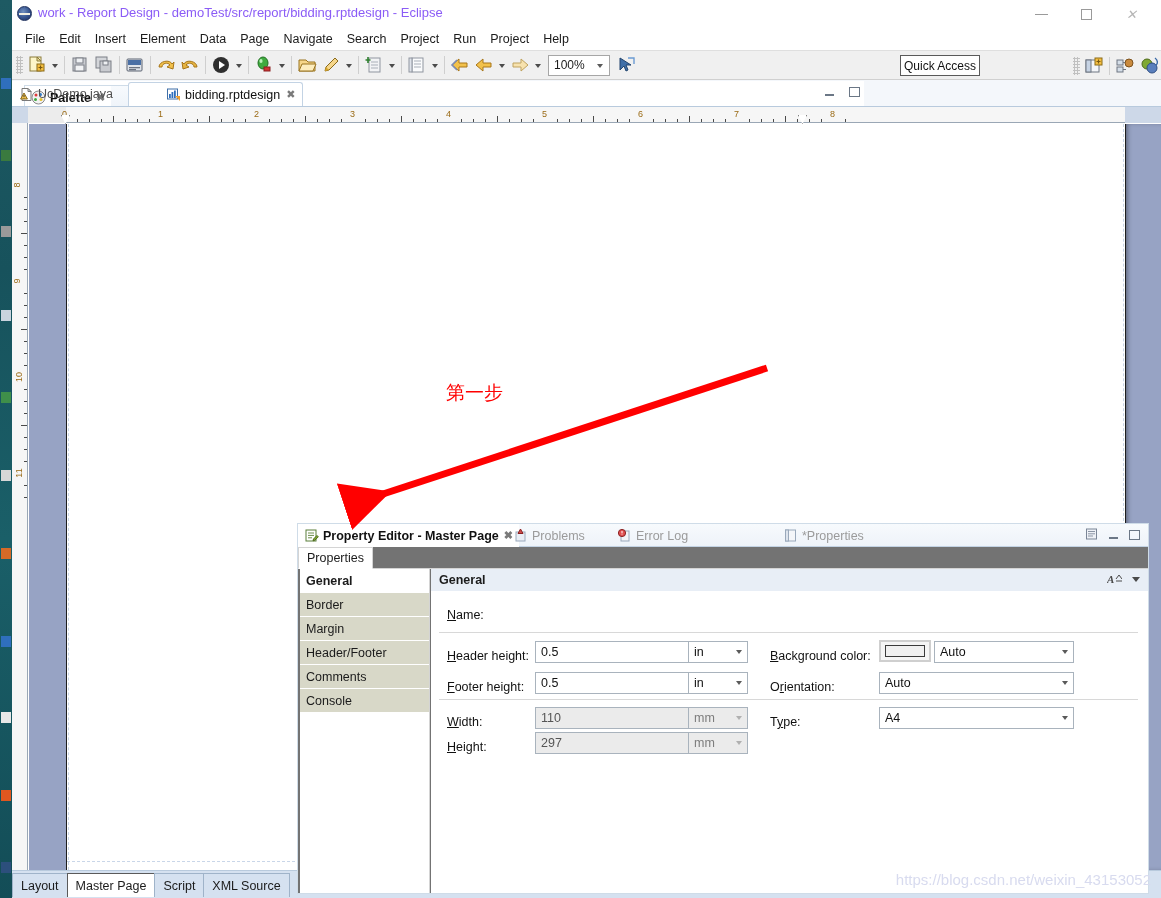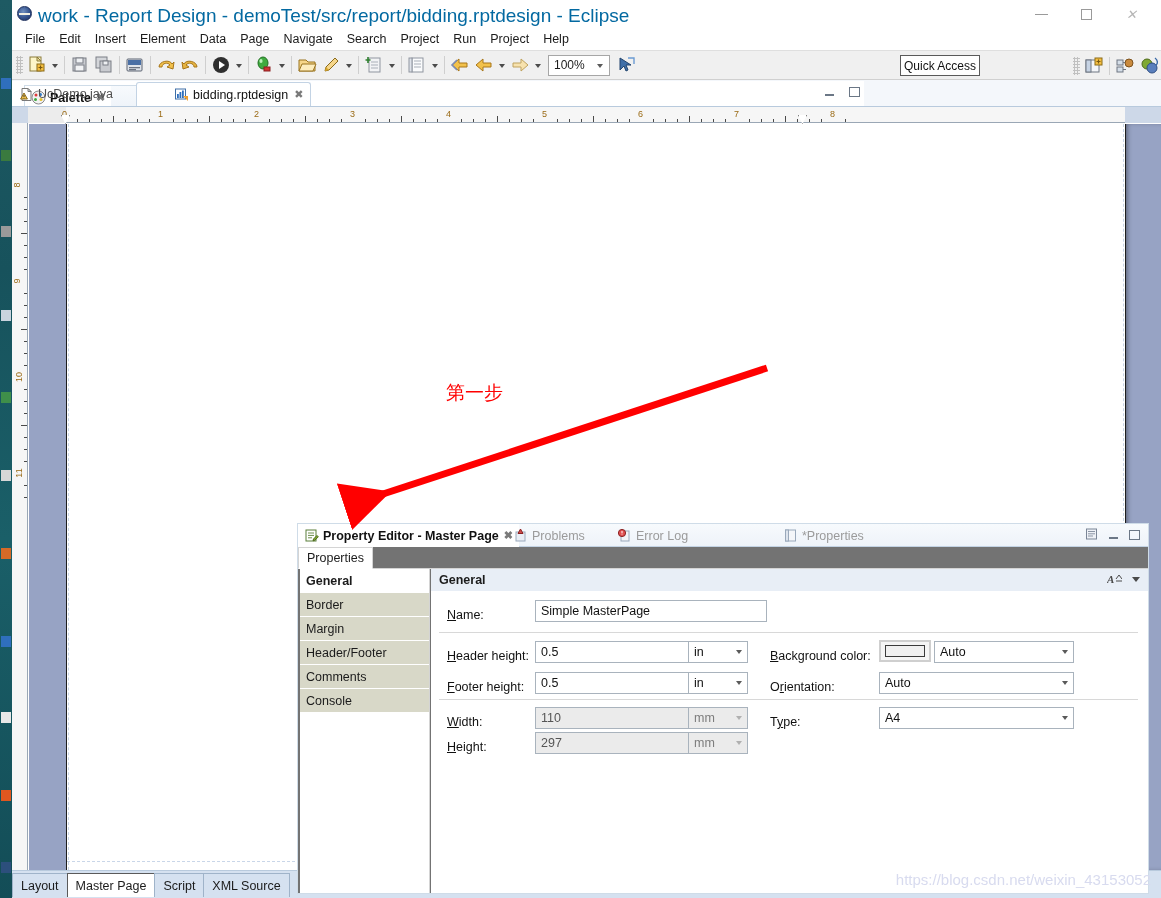--- a/index.html
+++ b/index.html
@@ -36,21 +36,21 @@
     position:absolute; left:5px; top:6px; width:15px; height:15px;
     border-radius:50%;
     background:radial-gradient(circle at 40% 35%, #6f8fc0 0%, #33518c 55%, #1d2f5c 100%);
     border:1px solid #1d2f5c;
   }
   #titlebar .logo:after{
     content:""; position:absolute; left:1px; top:6px; width:11px; height:2px;
     background:#f0efe4;
   }
   #titlebar .ttl {
-    position:absolute; left:26px; top:5px; font-size:19px; color:#0369a1;
+    position:absolute; left:26px; top:5px; font-size:13px; color:#8b5cf6;
     white-space:nowrap;
   }
   .wbtn { position:absolute; top:0; width:45px; height:28px; cursor:default; }
   .wbtn i { position:absolute; display:block; }
   #w-min { right:97px; }
   #w-min i { left:16px; top:14px; width:13px; height:1px; background:#9a9a9a; }
   #w-max { right:52px; }
   #w-max i { left:17px; top:9px; width:11px; height:11px; border:1px solid #9a9a9a; }
   #w-close { right:7px; }
   #w-close i { left:17px; top:9px; width:11px; height:11px;
@@ -728,21 +728,21 @@
           <span class="vicon">
             <svg width="15" height="15" viewBox="0 0 15 15">
               <path d="M3 1.5h6l3 3v9H3z" fill="#ffffff" stroke="#7a7a7a"></path>
               <path d="M9 1.5 L12 4.5 L9 4.5 Z" fill="#e4e4e4" stroke="#7a7a7a"></path>
               <path d="M5 6 L8.4 12 L1.6 12 Z" fill="#f2c14b" stroke="#8a6a1a"></path>
               <path d="M5 8v2M5 10.9v.5" stroke="#3a3a3a" stroke-width="1"></path>
             </svg>
           </span>
           <span>UcDemo.java</span>
         </div>
-        <div class="etab active" style="left:124px;padding-left:37px;">
+        <div class="etab active" style="left:116px;padding-left:37px;">
           <span class="vicon">
             <svg width="15" height="15" viewBox="0 0 15 15">
               <rect x="1.5" y="2" width="10" height="10" fill="#ffffff" stroke="#3f6fa8"></rect>
               <rect x="3" y="7" width="1.8" height="4" fill="#2f6fbd"></rect>
               <rect x="5.5" y="5" width="1.8" height="6" fill="#2f6fbd"></rect>
               <rect x="8" y="3.5" width="1.8" height="7.5" fill="#2f6fbd"></rect>
               <path d="M9 9 L14 9 L14 14 Z" fill="#f0a030"></path>
             </svg>
           </span>
           <span>bidding.rptdesign</span>
@@ -1000,23 +1000,20 @@
                 <svg width="12" height="12" viewBox="0 0 12 12">
                     <path d="M2 4 L10 4 L6 9 Z" fill="#4a4a4a"></path>
                   </svg>
               </span>
             </span>
           </div>
 
           <div class="frow" style="left:8px; top:31px;">
             <span class="flab"><u>N</u>ame:</span>
           </div>
-          <div class="fin" style="position:absolute; left:104px; top:31px; width:232px;">
-            <span>Simple MasterPage</span>
-          </div>
           <div class="fhr" style="left:8px; top:63px; right:10px;"></div>
 
           <div class="frow" style="left:8px; top:72px;">
             <span class="flab"><u>H</u>eader height:</span>
           </div>
           <div class="fin" style="position:absolute; left:104px; top:72px; width:154px;">
             <span>0.5</span>
           </div>
           <div class="fsel" style="position:absolute; left:257px; top:72px; width:60px;">
             <span>in</span>

